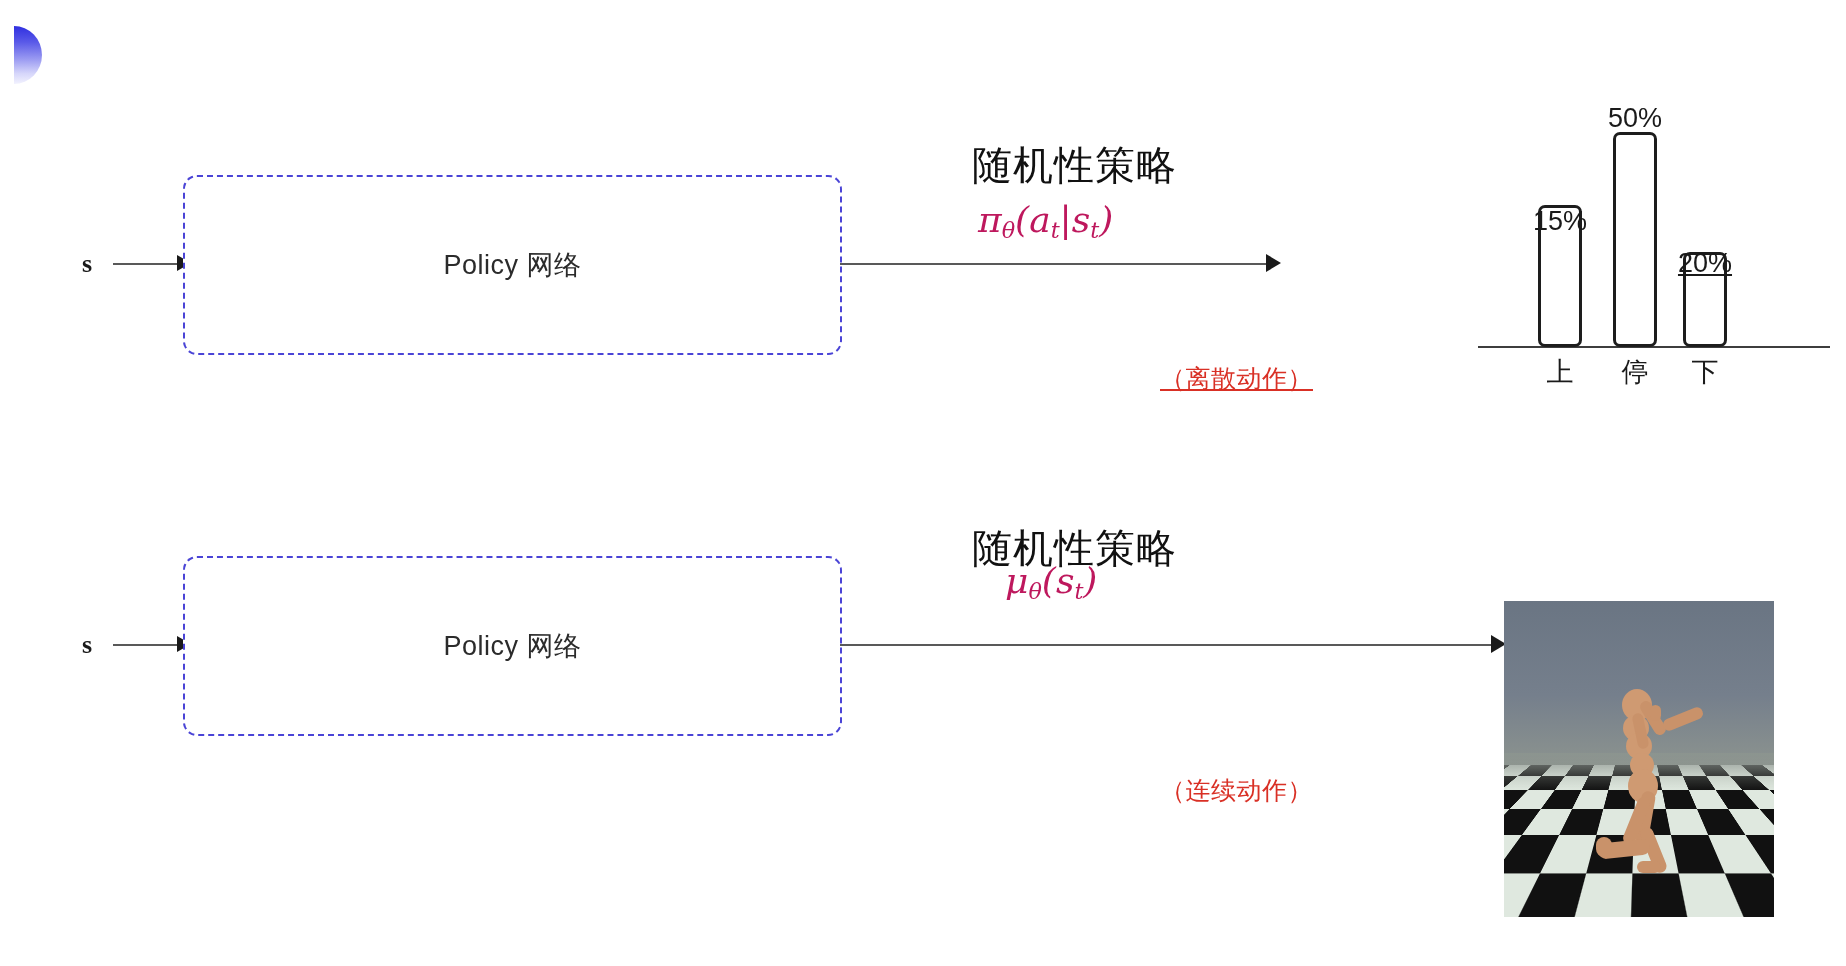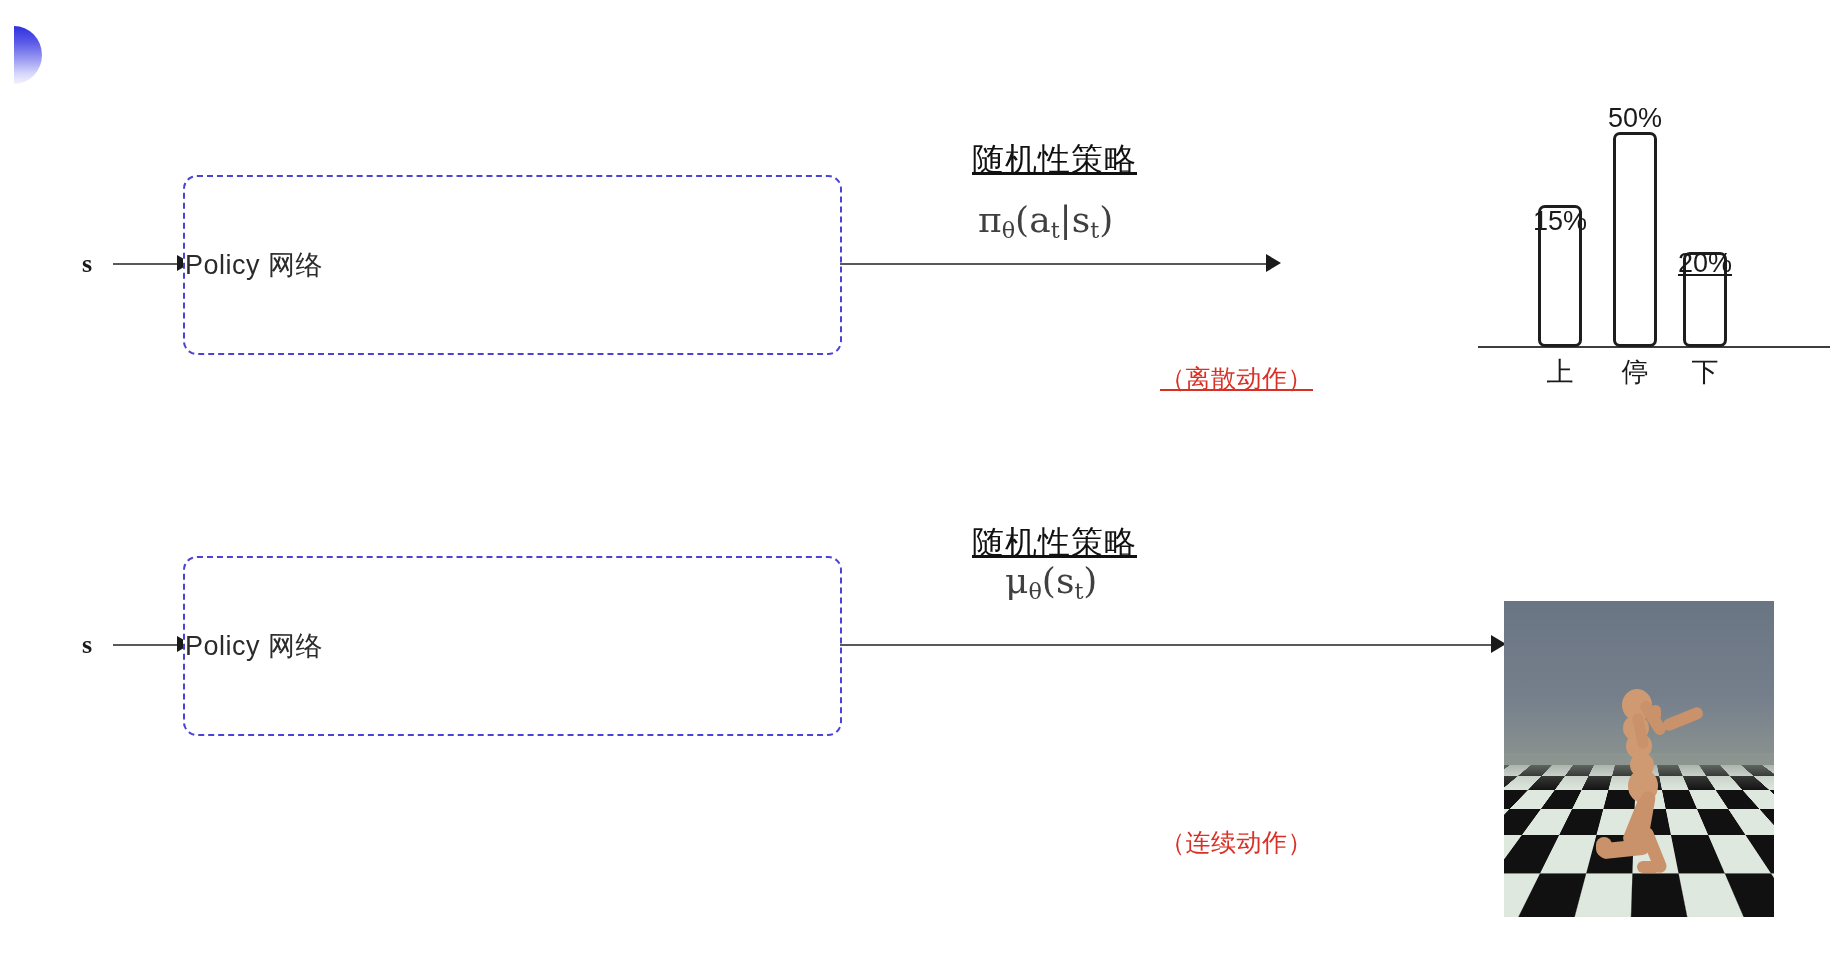--- a/index.html
+++ b/index.html
@@ -71,20 +71,21 @@
   }
 
   
   .policy-box {
     position: absolute;
     border: 2px dashed #4a44d6;
     border-radius: 14px;
     background: #ffffff;
     display: flex;
     align-items: center;
+    justify-content: center;
   }
   .policy-label {
     font-size: 27px;
     color: #2b2b2b;
     letter-spacing: 0.5px;
     white-space: nowrap;
   }
 
   
   .out-arrow-line {
@@ -96,32 +97,32 @@
     position: absolute;
     width: 0; height: 0;
     border-top: 9px solid transparent;
     border-bottom: 9px solid transparent;
     border-left: 15px solid #1a1a1a;
   }
 
   
   .ann-title {
     position: absolute;
-    font-size: 32px;
+    font-size: 40px;
     color: #111111;
     white-space: nowrap;
     letter-spacing: 1px;
-    text-decoration: underline;
   }
   .ann-formula {
     position: absolute;
     font-size: 36px;
-    color: #404040;
+    color: #be185d;
     white-space: nowrap;
     font-family: "DejaVu Serif", "Liberation Serif", serif;
+    font-style: italic;
   }
   .ann-formula .sub {
     font-size: 0.62em;
     vertical-align: -0.28em;
   }
   .ann-note {
     position: absolute;
     font-size: 25px;
     color: #d93025;
     white-space: nowrap;
@@ -260,21 +261,21 @@
 
     <div class="out-arrow-line" style="left:840px; top:644px; width:655px;"></div>
     <div class="out-arrow-head" style="left:1491px; top:635px;"></div>
 
     <div class="ann-title" style="left:972px; top:521px;">随机性策略</div>
 
     <div class="ann-formula" style="left:1005px; top:560px;">
       <span>μ</span><span class="sub">θ</span><span>(s</span><span class="sub">t</span><span>)</span>
     </div>
 
-    <div class="ann-note" style="left:1160px; top:826px;">（连续动作）</div>
+    <div class="ann-note" style="left:1160px; top:774px;">（连续动作）</div>
 
     <div class="sim-frame">
       <div class="sim-sky"></div>
       <div class="sim-floor"></div>
       <div class="sim-haze"></div>
 
       <div class="hum" style="left:118px; top:88px; width:30px; height:32px;"></div>
       <div class="hum" style="left:119px; top:114px; width:26px; height:26px;"></div>
       <div class="hum" style="left:122px; top:132px; width:26px; height:26px;"></div>
       <div class="hum" style="left:126px; top:152px; width:24px; height:24px;"></div>

